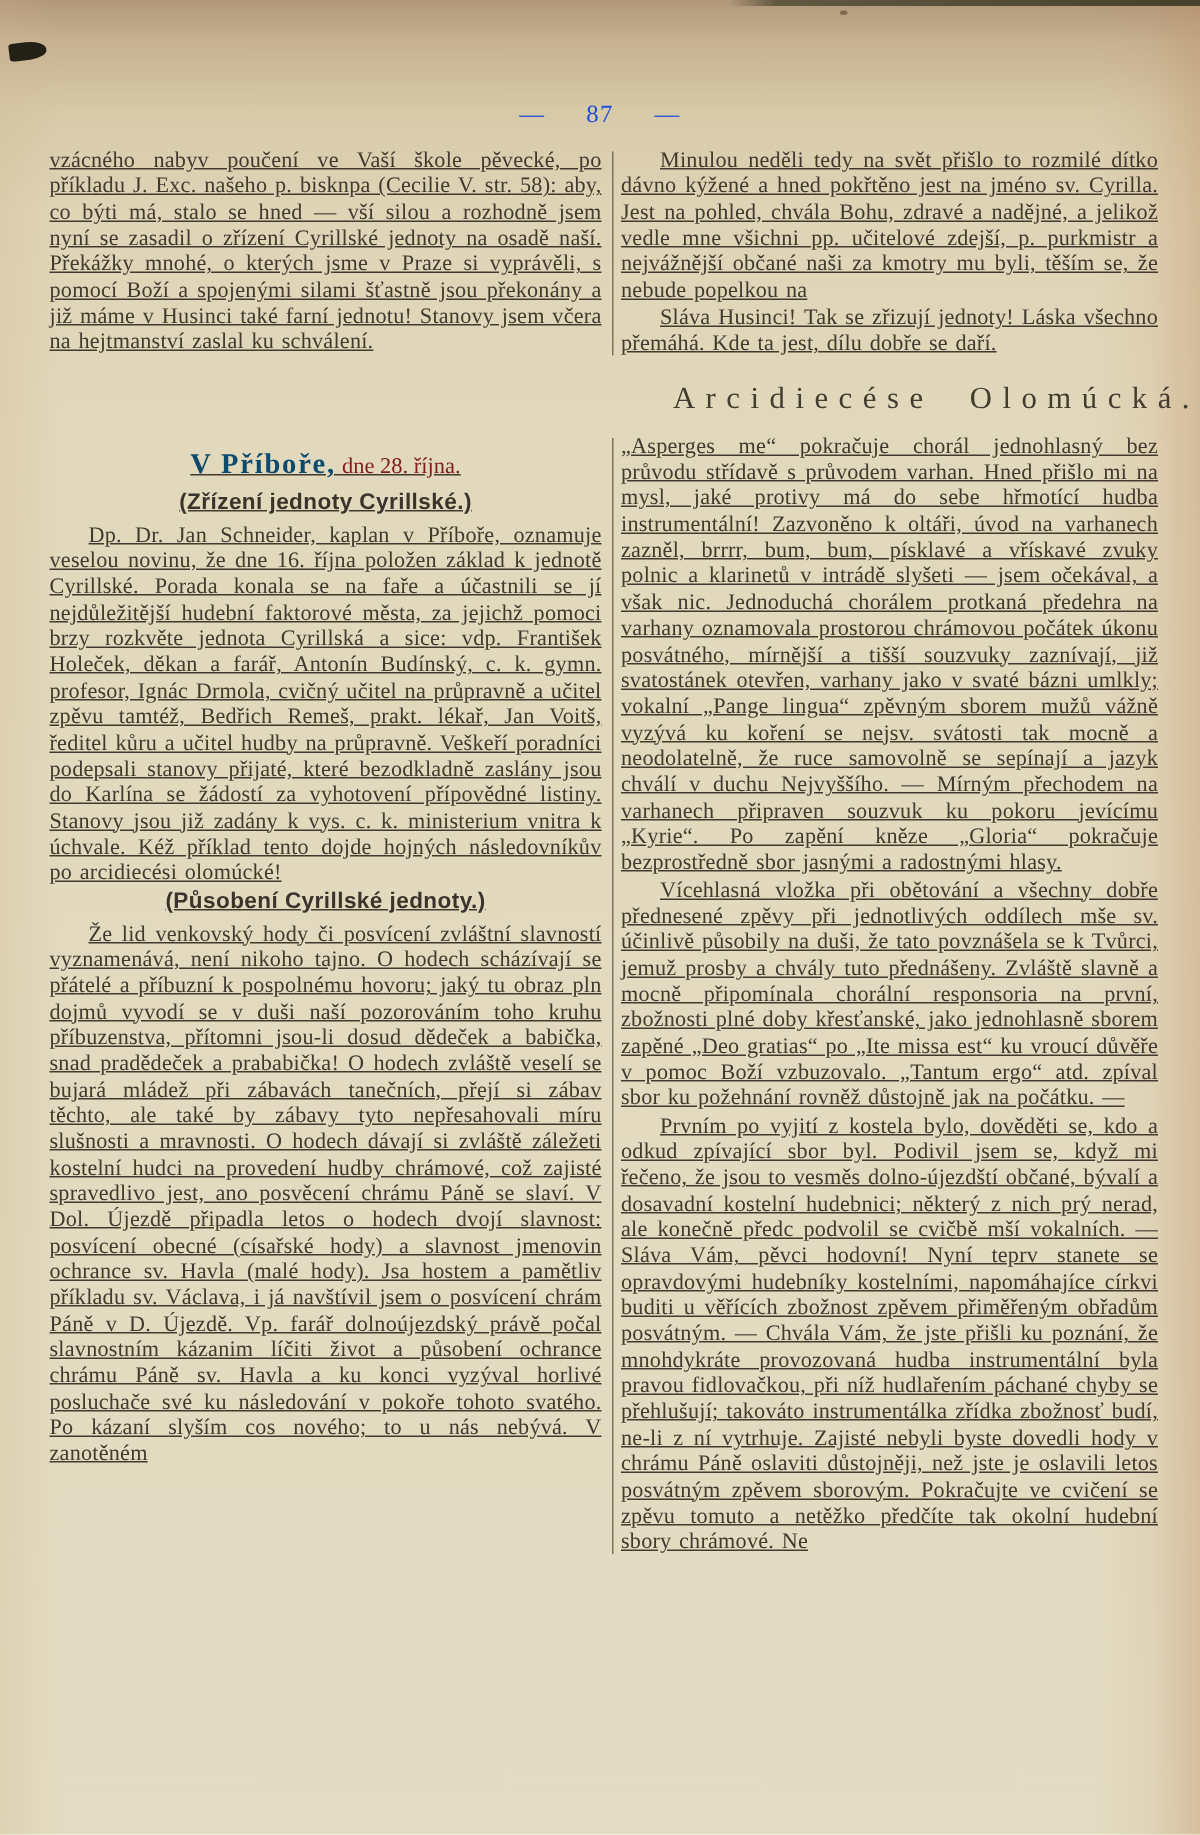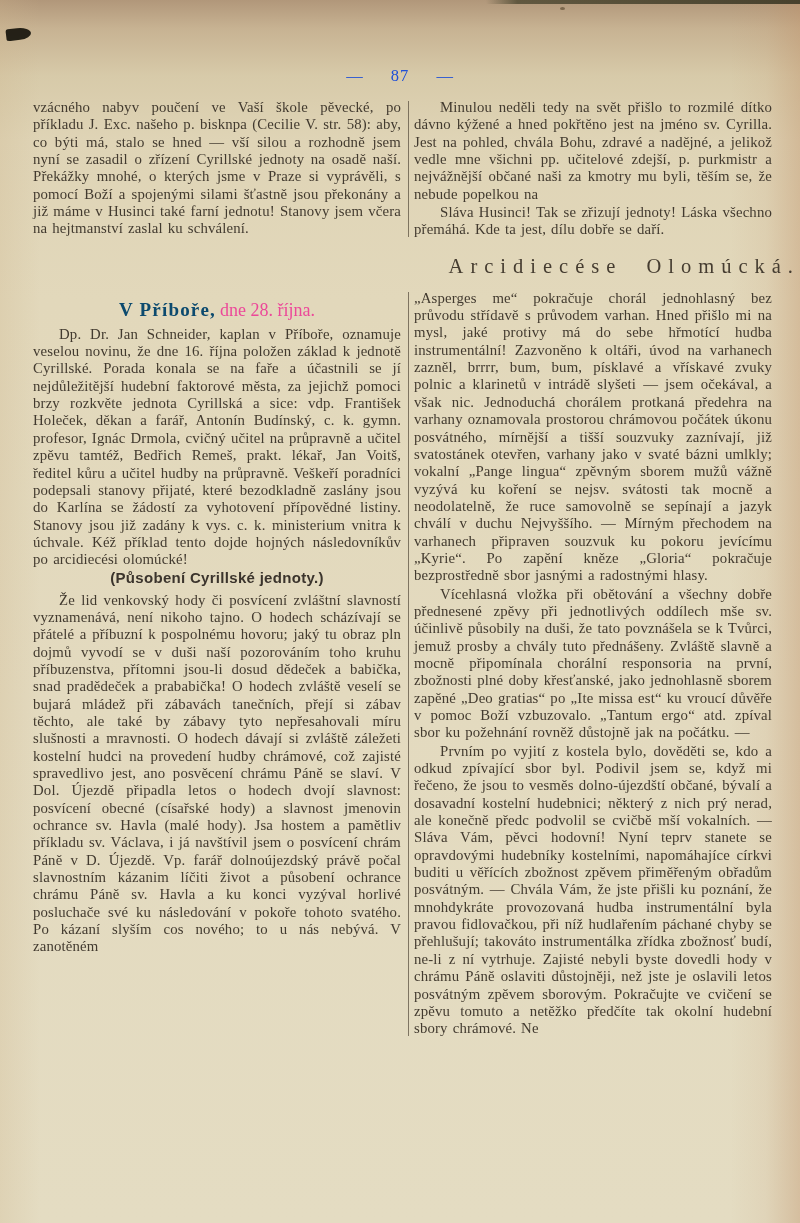--- a/index.html
+++ b/index.html
@@ -21,38 +21,38 @@
     position:absolute;top:0;left:486px;right:0;height:4px;
     background:linear-gradient(to right, rgba(62,60,38,0), rgba(62,60,38,.7) 10%, rgba(52,50,32,.85));
   }
   .edge-dot{position:absolute;top:7px;left:560px;width:5px;height:3px;background:#6d5a40;border-radius:50%;opacity:.8;}
   .pagenum{
     margin-top:66px;text-align:center;font-size:16.5px;color:#1d4ed8;
     word-spacing:22px;letter-spacing:1px;
   }
   .row{display:flex;margin:0 28px 0 33px;align-items:stretch;}
   .toprow{margin-top:13px;}
-  .col{width:368px;}
+  .col{width:368px;text-decoration:underline;}
   .col.rightcol{flex:1;}
   .divider{width:1px;background:rgba(92,82,66,.75);margin:2px 5px 2px 7px;}
   p{margin:0;padding:0;font-size:14.8px;line-height:17.35px;text-align:justify;
     word-spacing:1.2px;letter-spacing:.15px;}
   p.indent{text-indent:26px;}
   p + p, .sigline + p{margin-top:1px;}
   .sigline{display:flex;justify-content:space-between;font-size:14.8px;line-height:17.35px;
     word-spacing:1.2px;letter-spacing:.15px;}
   .sig .it{font-style:italic;}
   .section-head{
     text-align:right;font-size:20.5px;letter-spacing:7px;word-spacing:12px;
     color:#453c30;margin:16px 0 12px 0;
   }
   .art-head{text-align:center;margin:8px 0 3px 0;line-height:24px;}
   .art-head.second{margin-top:16px;}
   .art-place{font-size:19px;font-weight:bold;letter-spacing:1.2px;color:#0c4a6e;}
-  .art-date{font-size:18px;color:#ec4899;margin-top:16px;}
+  .art-date{font-size:15px;color:#7f1d1d;margin-top:16px;}
   .art-sub{
     text-align:center;font-family:"Liberation Sans","DejaVu Sans",sans-serif;
     font-weight:bold;font-size:15px;letter-spacing:.3px;color:#3b342c;margin:0 0 6px 0;
   }
 </style>
 </head>
 <body>
 
 <div>
 
@@ -75,20 +75,21 @@
 
   <div class="section-head">Arcidiecése Olomúcká.</div>
 
   <div class="row botrow">
     <div class="col">
 
       <div class="art-head">
         <span class="art-place">V Příboře,</span>
         <span class="art-date">dne 28. října.</span>
       </div>
+      <div class="art-sub">(Zřízení jednoty Cyrillské.)</div>
       <p class="indent">Dp. Dr. Jan Schneider, kaplan v Příboře, oznamuje veselou novinu, že dne 16. října položen základ k jednotě Cyrillské. Porada konala se na faře a účastnili se jí nejdůležitější hudební faktorové města, za jejichž pomoci brzy rozkvěte jednota Cyrillská a sice: vdp. František Holeček, děkan a farář, Antonín Budínský, c. k. gymn. profesor, Ignác Drmola, cvičný učitel na průpravně a učitel zpěvu tamtéž, Bedřich Remeš, prakt. lékař, Jan Voitš, ředitel kůru a učitel hudby na průpravně. Veškeří poradníci podepsali stanovy přijaté, které bezodkladně zaslány jsou do Karlína se žádostí za vyhotovení přípovědné listiny. Stanovy jsou již zadány k vys. c. k. ministerium vnitra k úchvale. Kéž příklad tento dojde hojných následovníkův po arcidiecési olomúcké!</p>
 
       <div class="art-sub">(Působení Cyrillské jednoty.)</div>
       <p class="indent">Že lid venkovský hody či posvícení zvláštní slavností vyznamenává, není nikoho tajno. O hodech scházívají se přátelé a příbuzní k pospolnému hovoru; jaký tu obraz pln dojmů vyvodí se v duši naší pozorováním toho kruhu příbuzenstva, přítomni jsou-li dosud dědeček a babička, snad pradědeček a prababička! O hodech zvláště veselí se bujará mládež při zábavách tanečních, přejí si zábav těchto, ale také by zábavy tyto nepřesahovali míru slušnosti a mravnosti. O hodech dávají si zvláště záležeti kostelní hudci na provedení hudby chrámové, což zajisté spravedlivo jest, ano posvěcení chrámu Páně se slaví. V Dol. Újezdě připadla letos o hodech dvojí slavnost: posvícení obecné (císařské hody) a slavnost jmenovin ochrance sv. Havla (malé hody). Jsa hostem a pamětliv příkladu sv. Václava, i já navštívil jsem o posvícení chrám Páně v D. Újezdě. Vp. farář dolnoújezdský právě počal slavnostním kázanim líčiti život a působení ochrance chrámu Páně sv. Havla a ku konci vyzýval horlivé posluchače své ku následování v pokoře tohoto svatého. Po kázaní slyším cos nového; to u nás nebývá. V zanotěném</p>
 
     </div>
     <div class="divider"></div>
     <div class="col rightcol">
       <p>„Asperges me“ pokračuje chorál jednohlasný bez průvodu střídavě s průvodem varhan. Hned přišlo mi na mysl, jaké protivy má do sebe hřmotící hudba instrumentální! Zazvoněno k oltáři, úvod na varhanech zazněl, brrrr, bum, bum, písklavé a vřískavé zvuky polnic a klarinetů v intrádě slyšeti — jsem očekával, a však nic. Jednoduchá chorálem protkaná předehra na varhany oznamovala prostorou chrámovou počátek úkonu posvátného, mírnější a tišší souzvuky zaznívají, již svatostánek otevřen, varhany jako v svaté bázni umlkly; vokalní „Pange lingua“ zpěvným sborem mužů vážně vyzývá ku koření se nejsv. svátosti tak mocně a neodolatelně, že ruce samovolně se sepínají a jazyk chválí v duchu Nejvyššího. — Mírným přechodem na varhanech připraven souzvuk ku pokoru jevícímu „Kyrie“. Po zapění kněze „Gloria“ pokračuje bezprostředně sbor jasnými a radostnými hlasy.</p>
       <p class="indent">Vícehlasná vložka při obětování a všechny dobře přednesené zpěvy při jednotlivých oddílech mše sv. účinlivě působily na duši, že tato povznášela se k Tvůrci, jemuž prosby a chvály tuto přednášeny. Zvláště slavně a mocně připomínala chorální responsoria na první, zbožnosti plné doby křesťanské, jako jednohlasně sborem zapěné „Deo gratias“ po „Ite missa est“ ku vroucí důvěře v pomoc Boží vzbuzovalo. „Tantum ergo“ atd. zpíval sbor ku požehnání rovněž důstojně jak na počátku. —</p>

